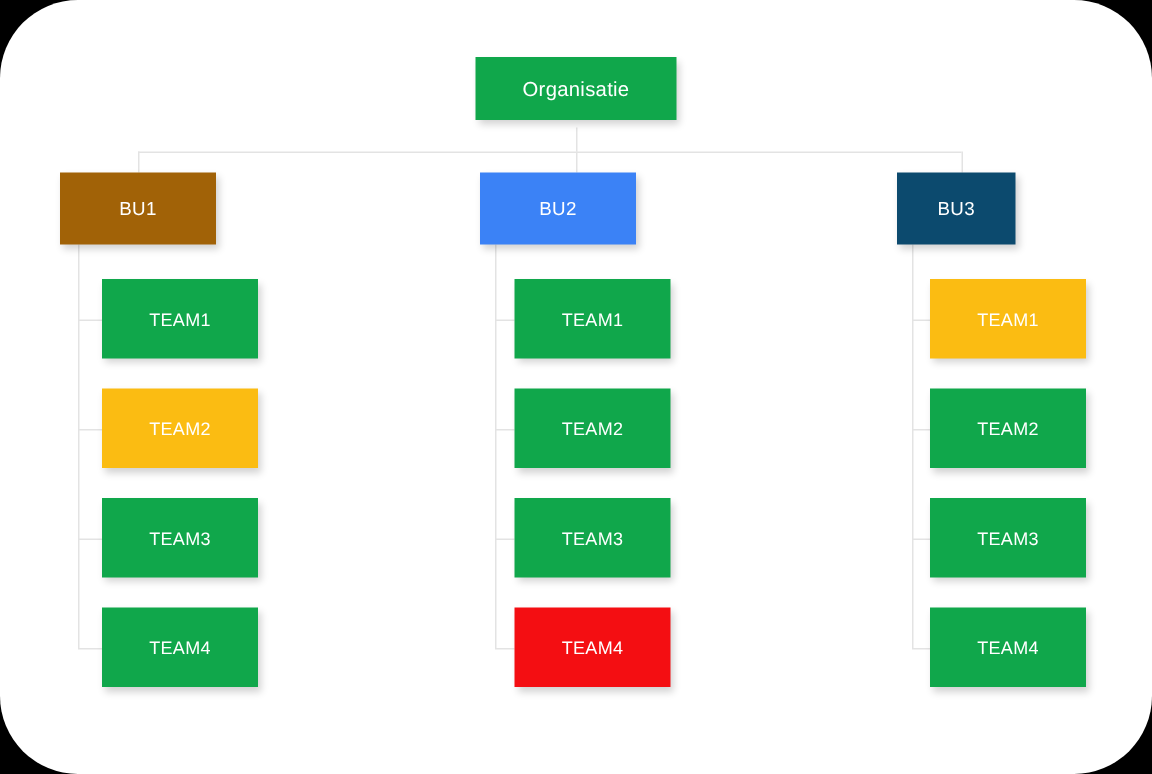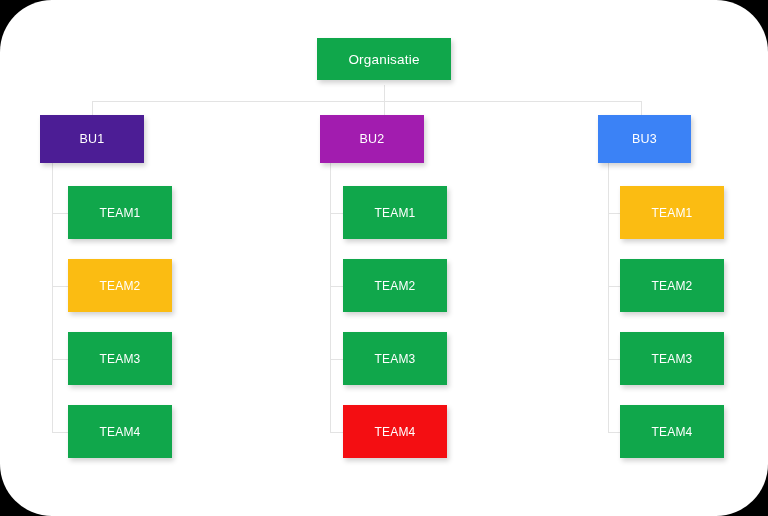--- a/index.html
+++ b/index.html
@@ -91,51 +91,51 @@
         <div class="line v" style="left: 608px; top: 163px; height: 269px;"></div>
         <div class="line h" style="left: 608px; top: 213px; width: 12px;"></div>
         <div class="line h" style="left: 608px; top: 286px; width: 12px;"></div>
         <div class="line h" style="left: 608px; top: 359px; width: 12px;"></div>
         <div class="line h" style="left: 608px; top: 432px; width: 12px;"></div>
       </div>
     <div id="nodes">
         <div class="node root" style="left: 317px; top: 38px; width: 134px; height: 42px; background: rgb(16, 167, 75);">
           <span class="label">Organisatie</span>
         </div>
-        <div class="node bu" style="left: 40px; top: 115px; width: 104px; height: 48px; background: #4c1d95;">
+        <div class="node bu" style="left: 40px; top: 115px; width: 104px; height: 48px; background: #a16207;">
           <span class="label">BU1</span>
         </div>
         <div class="node team" style="left: 68px; top: 186px; width: 104px; height: 53px; background: rgb(16, 167, 75);">
           <span class="label">TEAM1</span>
         </div>
         <div class="node team" style="left: 68px; top: 259px; width: 104px; height: 53px; background: rgb(251, 188, 18);">
           <span class="label">TEAM2</span>
         </div>
         <div class="node team" style="left: 68px; top: 332px; width: 104px; height: 53px; background: rgb(16, 167, 75);">
           <span class="label">TEAM3</span>
         </div>
         <div class="node team" style="left: 68px; top: 405px; width: 104px; height: 53px; background: rgb(16, 167, 75);">
           <span class="label">TEAM4</span>
         </div>
-        <div class="node bu" style="left: 320px; top: 115px; width: 104px; height: 48px; background: #a21caf;">
+        <div class="node bu" style="left: 320px; top: 115px; width: 104px; height: 48px; background: #3b82f6;">
           <span class="label">BU2</span>
         </div>
         <div class="node team" style="left: 343px; top: 186px; width: 104px; height: 53px; background: rgb(16, 167, 75);">
           <span class="label">TEAM1</span>
         </div>
         <div class="node team" style="left: 343px; top: 259px; width: 104px; height: 53px; background: rgb(16, 167, 75);">
           <span class="label">TEAM2</span>
         </div>
         <div class="node team" style="left: 343px; top: 332px; width: 104px; height: 53px; background: rgb(16, 167, 75);">
           <span class="label">TEAM3</span>
         </div>
         <div class="node team" style="left: 343px; top: 405px; width: 104px; height: 53px; background: rgb(244, 14, 18);">
           <span class="label">TEAM4</span>
         </div>
-        <div class="node bu" style="left: 598px; top: 115px; width: 93px; height: 48px; background: #3b82f6; align-items: center;">
+        <div class="node bu" style="left: 598px; top: 115px; width: 79px; height: 48px; background: #0c4a6e; align-items: center;">
           <span class="label">BU3</span>
         </div>
         <div class="node team" style="left: 620px; top: 186px; width: 104px; height: 53px; background: rgb(251, 188, 18);">
           <span class="label">TEAM1</span>
         </div>
         <div class="node team" style="left: 620px; top: 259px; width: 104px; height: 53px; background: rgb(16, 167, 75);">
           <span class="label">TEAM2</span>
         </div>
         <div class="node team" style="left: 620px; top: 332px; width: 104px; height: 53px; background: rgb(16, 167, 75);">
           <span class="label">TEAM3</span>

